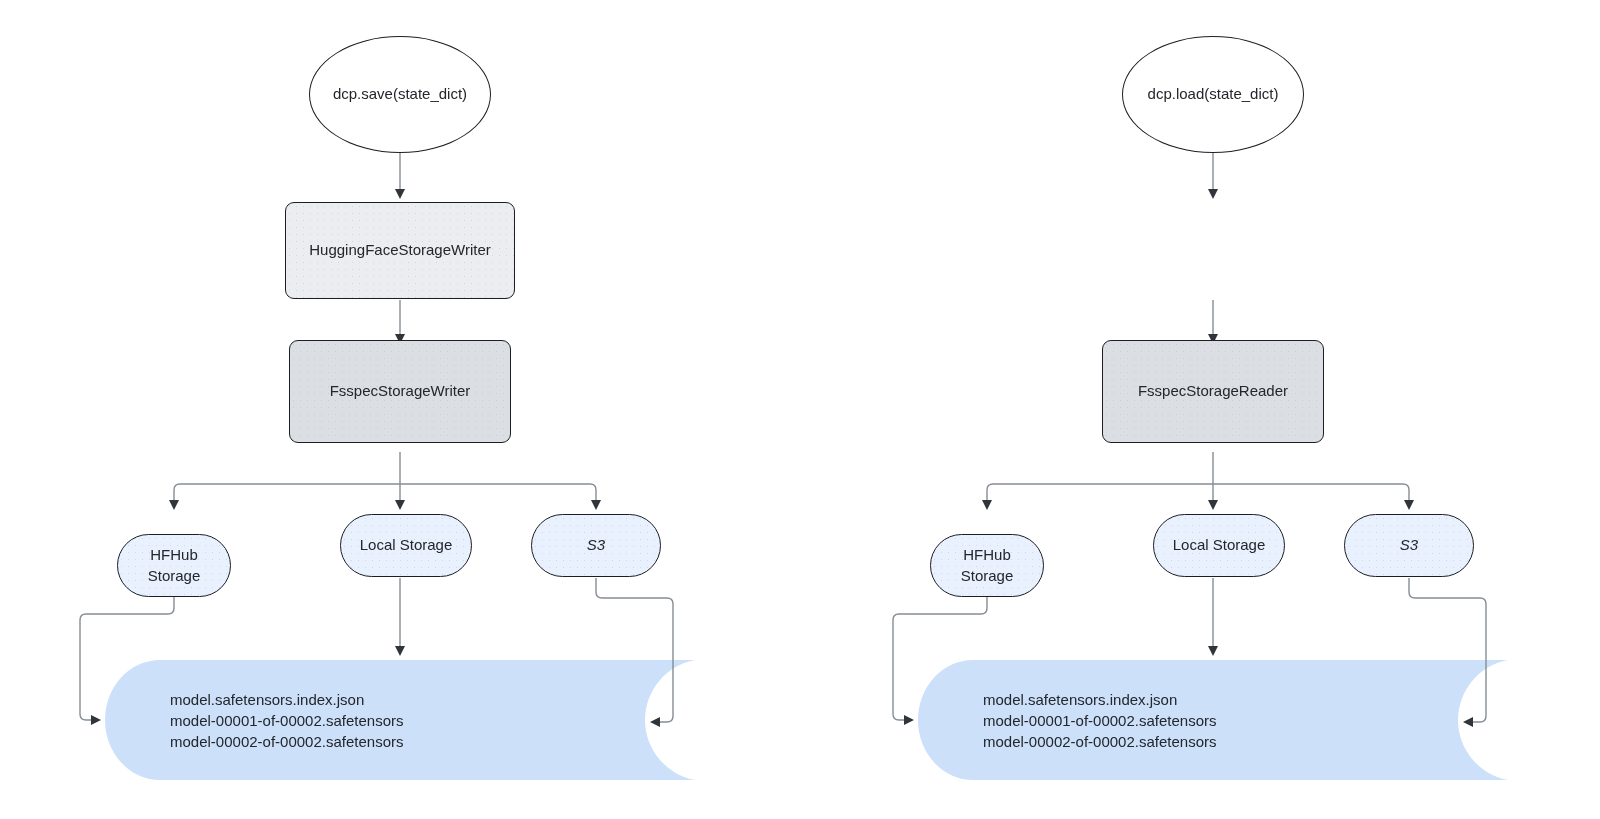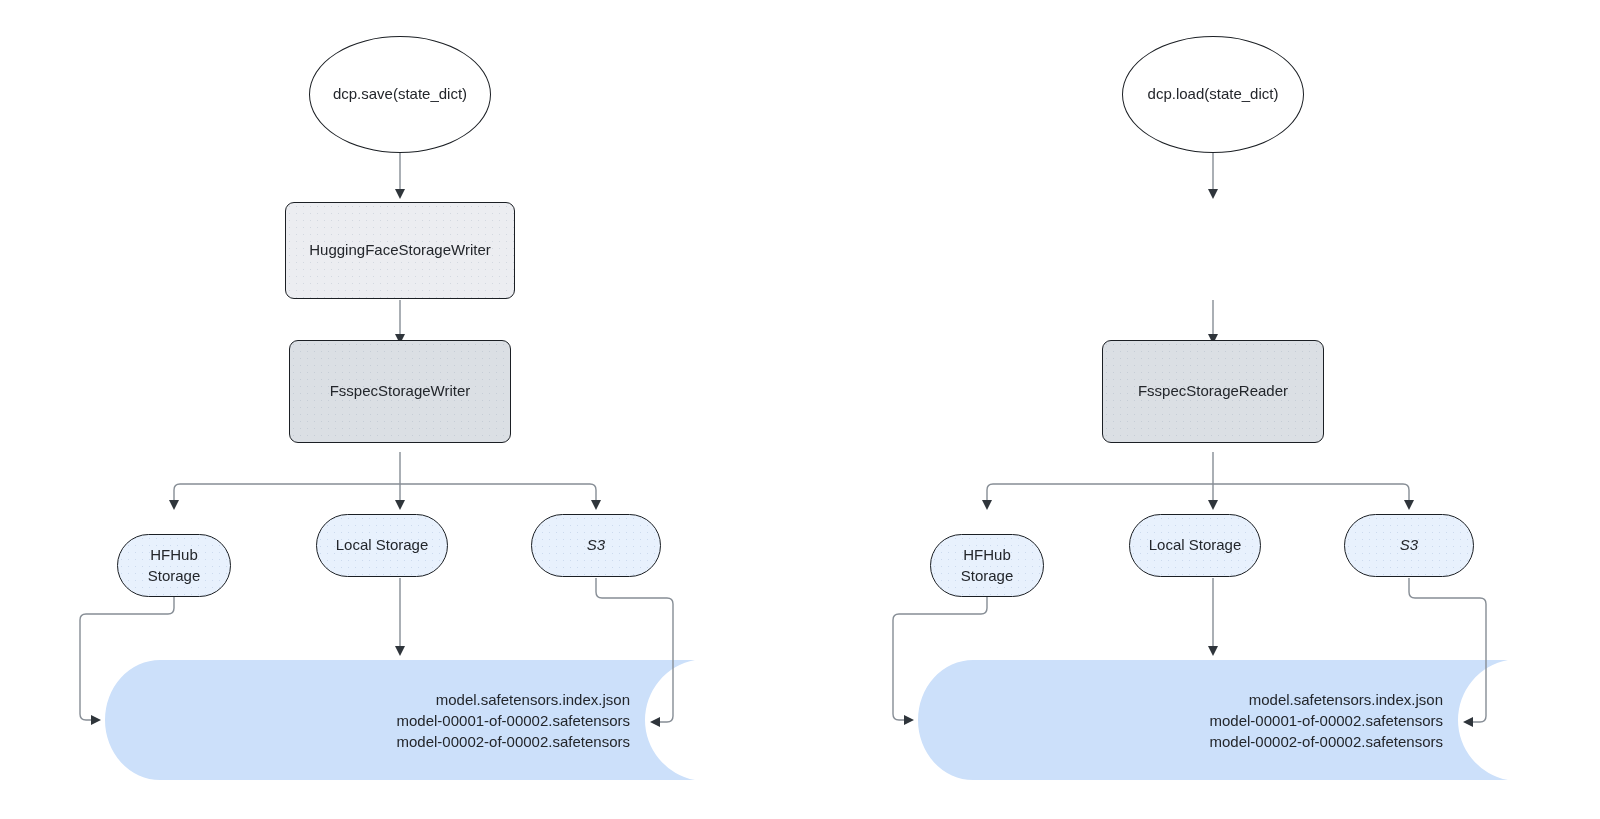--- a/index.html
+++ b/index.html
@@ -30,23 +30,23 @@
   .box{border:1.7px solid var(--node-border);border-radius:9px;
     background-image:radial-gradient(circle,rgba(125,140,165,.22) .8px,transparent 1px);
     background-size:7px 7px;}
   .box.writer{left:285px;top:202px;width:230px;height:97px;background-color:var(--writer-box-fill);}
   .box.fsspec{left:289px;top:340px;width:222px;height:103px;background-color:var(--fsspec-box-fill);}
   .pill{border:1.7px solid var(--node-border);border-radius:32px;top:514px;height:63px;
     background-color:var(--storage-pill-fill);
     background-image:radial-gradient(circle,rgba(120,150,190,.25) .8px,transparent 1px);
     background-size:7px 7px;padding:2px 8px;}
   .pill.hfhub{left:117px;width:114px;margin-top:20px;}
-  .pill.local{left:316px;width:132px;}
+  .pill.local{left:340px;width:132px;}
   .pill.s3{left:531px;width:130px;font-style:italic;}
-  .files{position:absolute;left:170px;top:689px;width:460px;text-align:right;
+  .files{position:absolute;left:170px;top:689px;width:460px;text-align:left;
     font-size:15px;line-height:21px;color:var(--label-text);}
 </style>
 </head>
 <body>
 
 <div class="stage">
 
   <div class="diagram left">
     <svg class="edges" width="800" height="819" viewBox="0 0 800 819">
       <defs>

